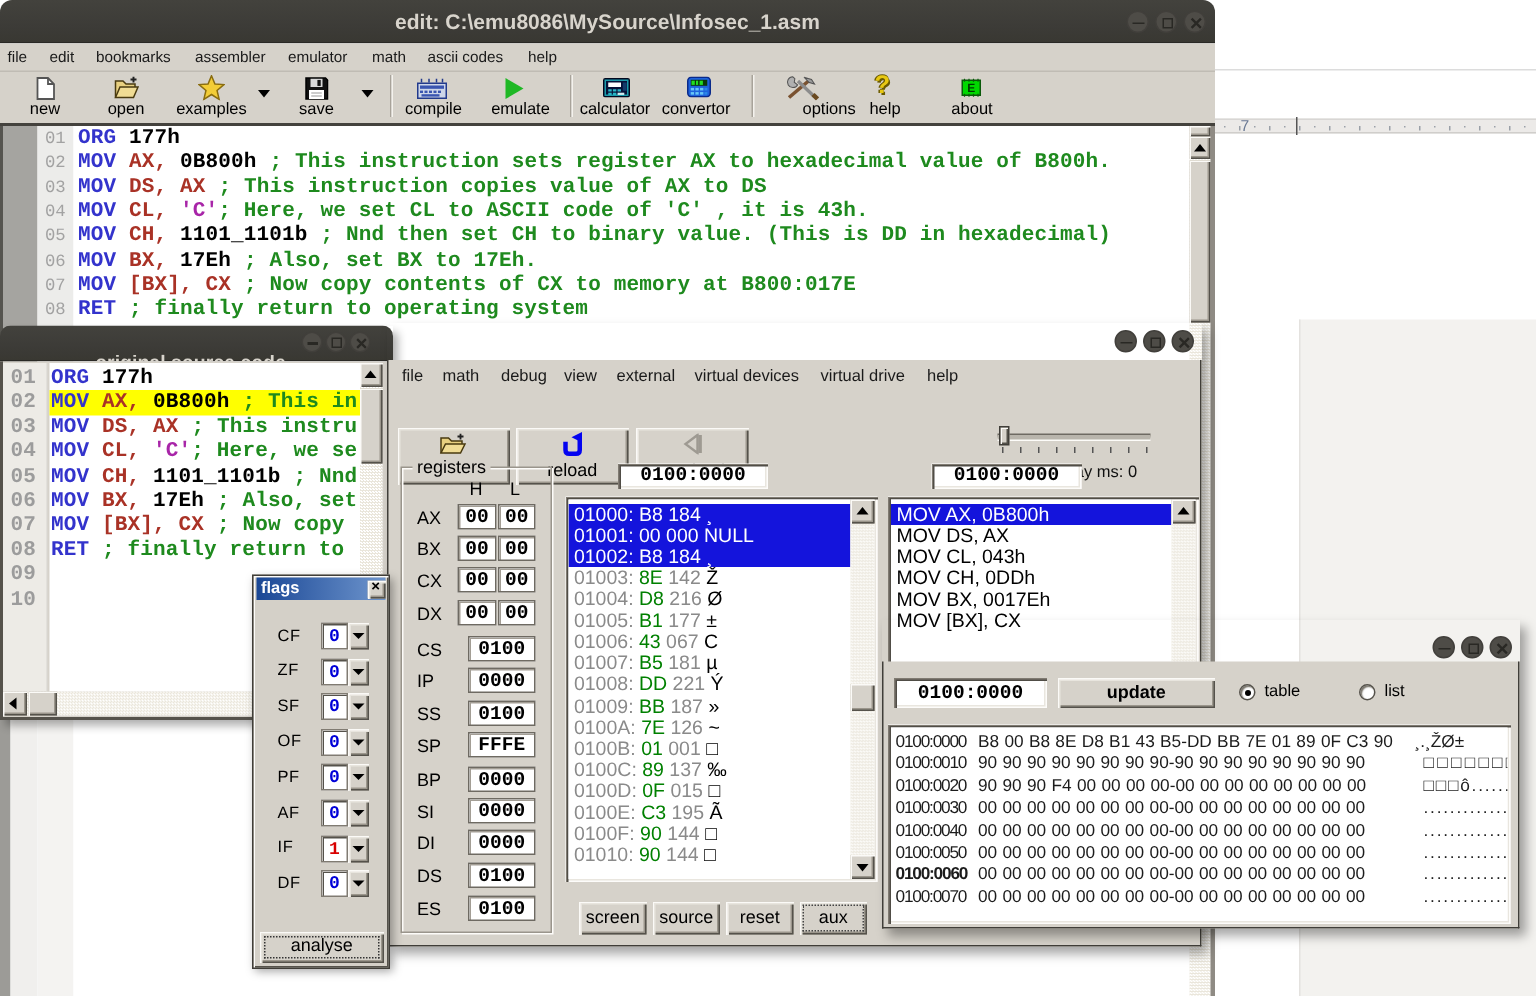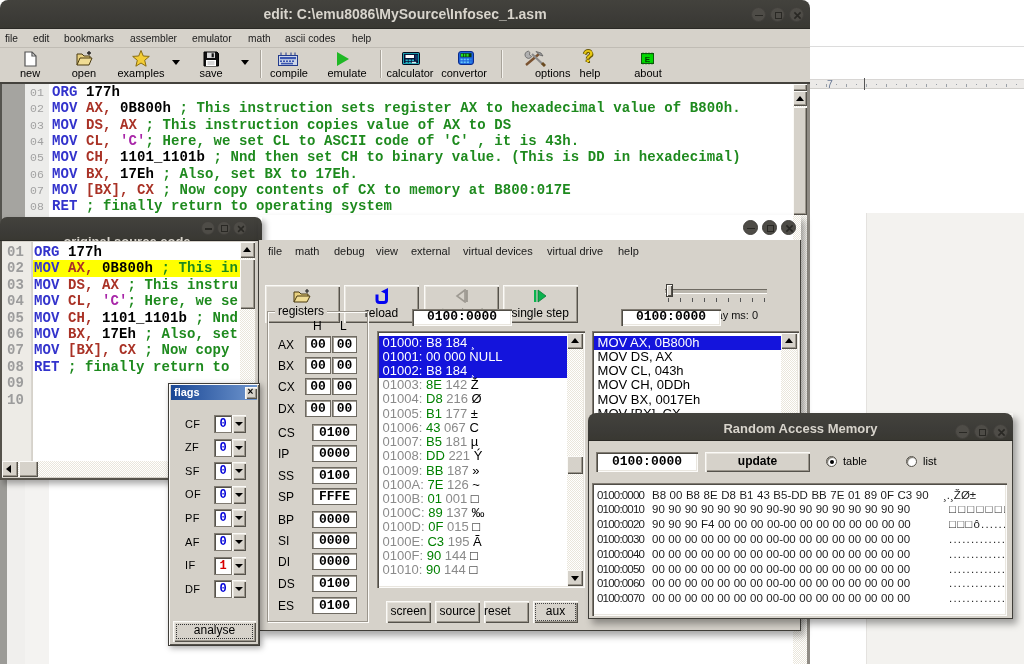--- a/index.html
+++ b/index.html
@@ -335,27 +335,20 @@
           </svg>
       <div style="text-align:center;font-size:12px;margin-top:21px;">reload</div>
     </div>
     <div class="abs raised95" style="left:165.5px;top:0;width:75px;height:38px;">
       <svg class="abs" style="left:29px;top:4px;" width="16" height="14">
             <path d="M12 1 L4 7 L12 13 z" fill="none" stroke="#9e9a92" stroke-width="1.6"></path>
             <rect x="12.5" y="1" width="2.4" height="12" fill="#9e9a92"></rect>
           </svg>
       <div style="text-align:center;font-size:12px;margin-top:21px;color:#9e9a92;">step back</div>
     </div>
-    <div class="abs raised95" style="left:244.7px;top:0;width:75px;height:38px;">
-      <svg class="abs" style="left:30px;top:4px;" width="16" height="14">
-            <rect x="1" y="1" width="2.4" height="12" fill="#0bb34e"></rect>
-            <path d="M5 1 L13 7 L5 13 z" fill="#0bb34e" stroke="#067a36" stroke-width="0.8"></path>
-          </svg>
-      <div style="text-align:center;font-size:12px;margin-top:21px;">single step</div>
-    </div>
     <div class="abs" style="left:407px;top:4.5px;width:102px;height:3px;background:#b9b5ac;box-shadow:0 1px 0 #fdfcf9, 0 -1px 0 #6e6a62;"></div>
     <div class="abs" style="left:408px;top:-1px;width:7px;height:13px;background:#d6d2ca;box-shadow:inset 1px 1px 0 #fbfaf7, inset -1px -1px 0 #55524b;border:1px solid #403e39;"></div>
     <div class="abs" id="ticks" style="left:407px;top:13px;width:102px;height:5px;">
           <i style="position:absolute;left:3px;top:0;width:1px;height:4px;background:#555;"></i>
           <i style="position:absolute;left:15px;top:0;width:1px;height:4px;background:#555;"></i>
           <i style="position:absolute;left:27px;top:0;width:1px;height:4px;background:#555;"></i>
           <i style="position:absolute;left:39px;top:0;width:1px;height:4px;background:#555;"></i>
           <i style="position:absolute;left:51px;top:0;width:1px;height:4px;background:#555;"></i>
           <i style="position:absolute;left:63px;top:0;width:1px;height:4px;background:#555;"></i>
           <i style="position:absolute;left:75px;top:0;width:1px;height:4px;background:#555;"></i>
@@ -452,21 +445,21 @@
           <div class="tri" style="left:3.5px;top:5px;border-left:4.5px solid transparent;border-right:4.5px solid transparent;border-bottom:5px solid #000;"></div>
         </div>
 
     <div class="abs raised95" style="left:128px;top:303px;width:45px;height:22px;">
           <div style="text-align:center;font-size:12px;margin-top:3px;">screen</div>
         </div>
     <div class="abs raised95" style="left:177px;top:303px;width:45px;height:22px;">
           <div style="text-align:center;font-size:12px;margin-top:3px;">source</div>
         </div>
     <div class="abs raised95" style="left:226px;top:303px;width:45px;height:22px;">
-          <div style="font-size:12px;margin-top:3px;">reset</div>
+          <div style="text-align:center;font-size:12px;margin-top:3px;">reset</div>
         </div>
     <div class="abs raised95" style="left:275px;top:303px;width:45px;height:22px;">
           <div style="position:absolute;left:2px;top:2px;right:2px;bottom:2px;border:1px dotted #444;"></div>
           <div style="text-align:center;font-size:12px;margin-top:3px;">aux</div>
         </div>
   </div>
 </div>
 
 <div class="abs" id="flagswin" style="left:168px;top:383px;width:92px;height:263px;background:#d4d0c8;box-shadow:inset 1px 1px 0 #fdfcfa, inset -1px -1px 0 #55524b, 2px 2px 6px rgba(0,0,0,0.35);border:1px solid #403e39;">
   <div class="abs" style="left:2px;top:1px;width:86px;height:15px;background:linear-gradient(90deg,#1a4795,#6e95cd);">
@@ -533,23 +526,20 @@
           <div class="tri" style="left:3px;top:7px;border-left:4px solid transparent;border-right:4px solid transparent;border-top:4.5px solid #000;"></div>
         </div>
   </div>
   <div class="abs raised95" style="left:4px;top:237px;width:83px;height:21px;">
     <div style="position:absolute;left:3px;top:3px;right:3px;bottom:3px;border:1px dotted #333;"></div>
     <div style="text-align:center;font-size:12px;margin-top:2px;">analyse</div>
   </div>
 </div>
 
 <div class="abs" id="ramwin" style="left:588px;top:413px;width:425px;height:206px;box-shadow:4px 5px 7px rgba(0,0,0,0.35);">
-  <div class="abs titlebar" style="left:0;top:0;width:425px;height:28px;">
-    <div class="titletext" style="margin-top:8px;">Random Access Memory</div>
-  </div>
   <div class="wbtn" style="left:367px;top:11px;">
         <span class="mn"></span>
       </div>
   <div class="wbtn" style="left:386px;top:11px;">
         <span class="sq"></span>
       </div>
   <div class="wbtn" style="left:405px;top:11px;">
         <svg width="15" height="15">
           <path d="M4.4 4.4 L10.6 10.6 M10.6 4.4 L4.4 10.6" stroke="#292824" stroke-width="1.6"></path>
         </svg>
@@ -581,21 +571,21 @@
     <div class="abs rf" style="top:32.1px;left:355px;letter-spacing:1.2px;">□□□ô............</div>
     <div class="abs rf" style="top:46.9px;left:3px;letter-spacing:-0.8px;">0100:0030</div>
     <div class="abs rf" style="top:46.9px;left:58px;word-spacing:0.35px;">00 00 00 00 00 00 00 00-00 00 00 00 00 00 00 00</div>
     <div class="abs rf" style="top:46.9px;left:355px;letter-spacing:1.2px;">................</div>
     <div class="abs rf" style="top:61.7px;left:3px;letter-spacing:-0.8px;">0100:0040</div>
     <div class="abs rf" style="top:61.7px;left:58px;word-spacing:0.35px;">00 00 00 00 00 00 00 00-00 00 00 00 00 00 00 00</div>
     <div class="abs rf" style="top:61.7px;left:355px;letter-spacing:1.2px;">................</div>
     <div class="abs rf" style="top:76.5px;left:3px;letter-spacing:-0.8px;">0100:0050</div>
     <div class="abs rf" style="top:76.5px;left:58px;word-spacing:0.35px;">00 00 00 00 00 00 00 00-00 00 00 00 00 00 00 00</div>
     <div class="abs rf" style="top:76.5px;left:355px;letter-spacing:1.2px;">................</div>
-    <div class="abs rf" style="top:91.3px;left:3px;letter-spacing:-0.8px;">0100:0060</div>
+    <div class="abs rf" style="top:91.3px;left:3px;letter-spacing:-0.8px;font-weight:bold;">0100:0060</div>
     <div class="abs rf" style="top:91.3px;left:58px;word-spacing:0.35px;">00 00 00 00 00 00 00 00-00 00 00 00 00 00 00 00</div>
     <div class="abs rf" style="top:91.3px;left:355px;letter-spacing:1.2px;">................</div>
     <div class="abs rf" style="top:106.1px;left:3px;letter-spacing:-0.8px;">0100:0070</div>
     <div class="abs rf" style="top:106.1px;left:58px;word-spacing:0.35px;">00 00 00 00 00 00 00 00-00 00 00 00 00 00 00 00</div>
     <div class="abs rf" style="top:106.1px;left:355px;letter-spacing:1.2px;">................</div>
   </div>
 </div>
 
 </div>
 

